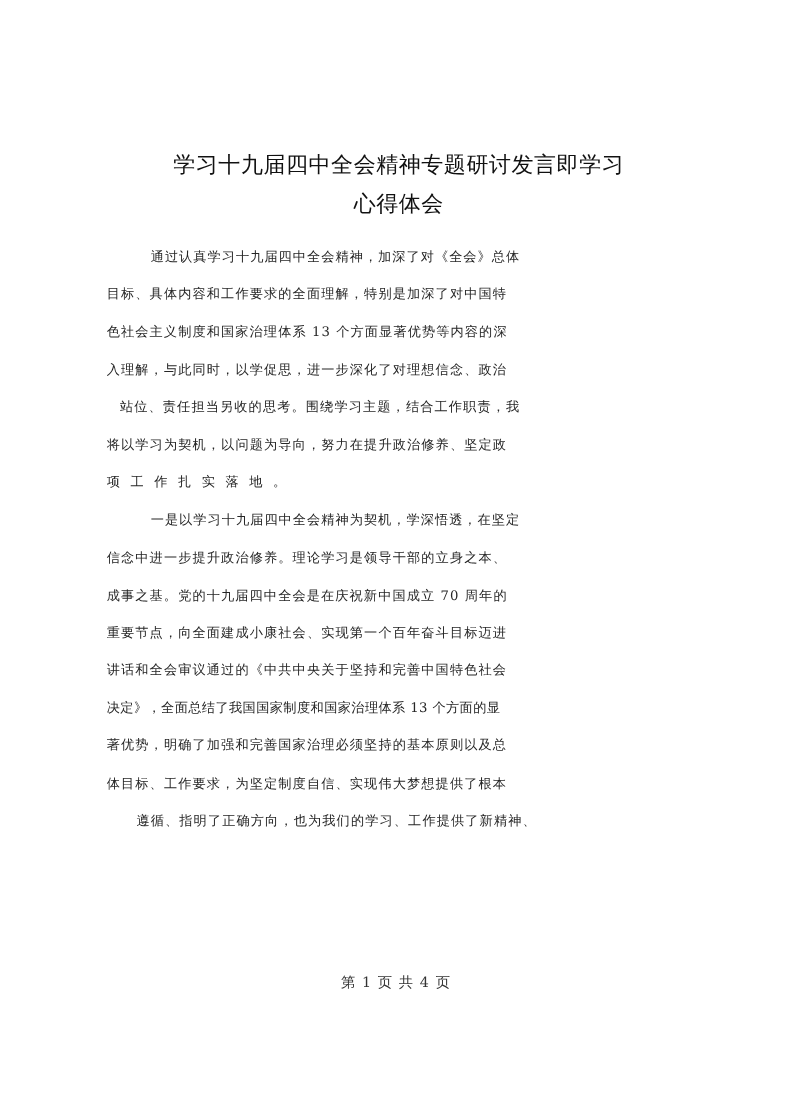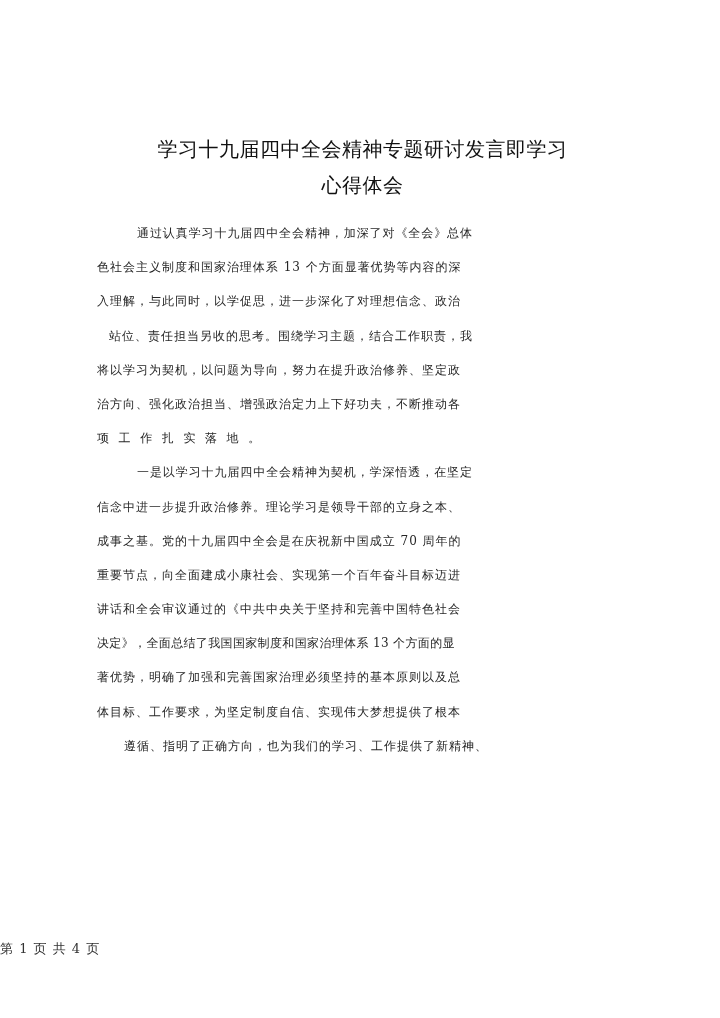--- a/index.html
+++ b/index.html
@@ -57,46 +57,46 @@
     .line.last {
       text-align-last: left;
       letter-spacing: 9.6px;
     }
     .line.indent {
       padding-left: 40px;
     }
     .footer {
       position: absolute;
       left: 0;
-      top: 940px;
+      top: 884px;
       width: 720px;
-      text-align: left;
+      text-align: center;
       font-size: 13px;
       color: #333333;
       letter-spacing: 1px;
     }
   </style>
 </head>
 <body>
 
 <div class="page">
 
   <div class="title">
     <span class="tline">学习十九届四中全会精神专题研讨发言即学习</span>
     <span class="tline">心得体会</span>
   </div>
 
   <div class="body-text">
     <div>
       <span class="line indent"><span style="display: inline-block; white-space: nowrap; letter-spacing: 0.92px; margin-right: -0.92px;">通过认真学习十九届四中全会精神，加深了对《全会》总体</span></span>
+      <span class="line"><span style="display: inline-block; white-space: nowrap; letter-spacing: 1px; margin-right: -1px;">目标、具体内容和工作要求的全面理解，特别是加深了对中国特</span></span>
       <span class="line"><span style="display: inline-block; white-space: nowrap; letter-spacing: 0.987608px; margin-right: -0.987608px;">色社会主义制度和国家治理体系 13 个方面显著优势等内容的深</span></span>
       <span class="line"><span style="display: inline-block; white-space: nowrap; letter-spacing: 1px; margin-right: -1px;">入理解，与此同时，以学促思，进一步深化了对理想信念、政治</span></span>
       <span class="line"><span style="display: inline-block; white-space: nowrap; letter-spacing: 1px; margin-right: -1px; margin-left: 12px;">站位、责任担当另收的思考。围绕学习主题，结合工作职责，我</span></span>
       <span class="line"><span style="display: inline-block; white-space: nowrap; letter-spacing: 1px; margin-right: -1px;">将以学习为契机，以问题为导向，努力在提升政治修养、坚定政</span></span>
-      <span class="line"><span style="display: inline-block; white-space: nowrap; letter-spacing: 1px; margin-right: -1px;">治方向、强化政治担当、增强政治定力上下好功夫，不断推动各</span></span>
       <span class="line last">项工作扎实落地。</span>
     </div>
     <div>
       <span class="line indent"><span style="display: inline-block; white-space: nowrap; letter-spacing: 0.92px; margin-right: -0.92px;">一是以学习十九届四中全会精神为契机，学深悟透，在坚定</span></span>
       <span class="line"><span style="display: inline-block; white-space: nowrap; letter-spacing: 1px; margin-right: -1px;">信念中进一步提升政治修养。理论学习是领导干部的立身之本、</span></span>
       <span class="line"><span style="display: inline-block; white-space: nowrap; letter-spacing: 0.987608px; margin-right: -0.987608px;">成事之基。党的十九届四中全会是在庆祝新中国成立 70 周年的</span></span>
       <span class="line"><span style="display: inline-block; white-space: nowrap; letter-spacing: 1px; margin-right: -1px;">重要节点，向全面建成小康社会、实现第一个百年奋斗目标迈进</span></span>
       <span class="line"><span style="display: inline-block; white-space: nowrap; letter-spacing: 1px; margin-right: -1px;">讲话和全会审议通过的《中共中央关于坚持和完善中国特色社会</span></span>
       <span class="line"><span style="display: inline-block; white-space: nowrap; letter-spacing: 0.354687px; margin-right: -0.354688px;">决定》，全面总结了我国国家制度和国家治理体系 13 个方面的显</span></span>
       <span class="line"><span style="display: inline-block; white-space: nowrap; letter-spacing: 1px; margin-right: -1px;">著优势，明确了加强和完善国家治理必须坚持的基本原则以及总</span></span>

